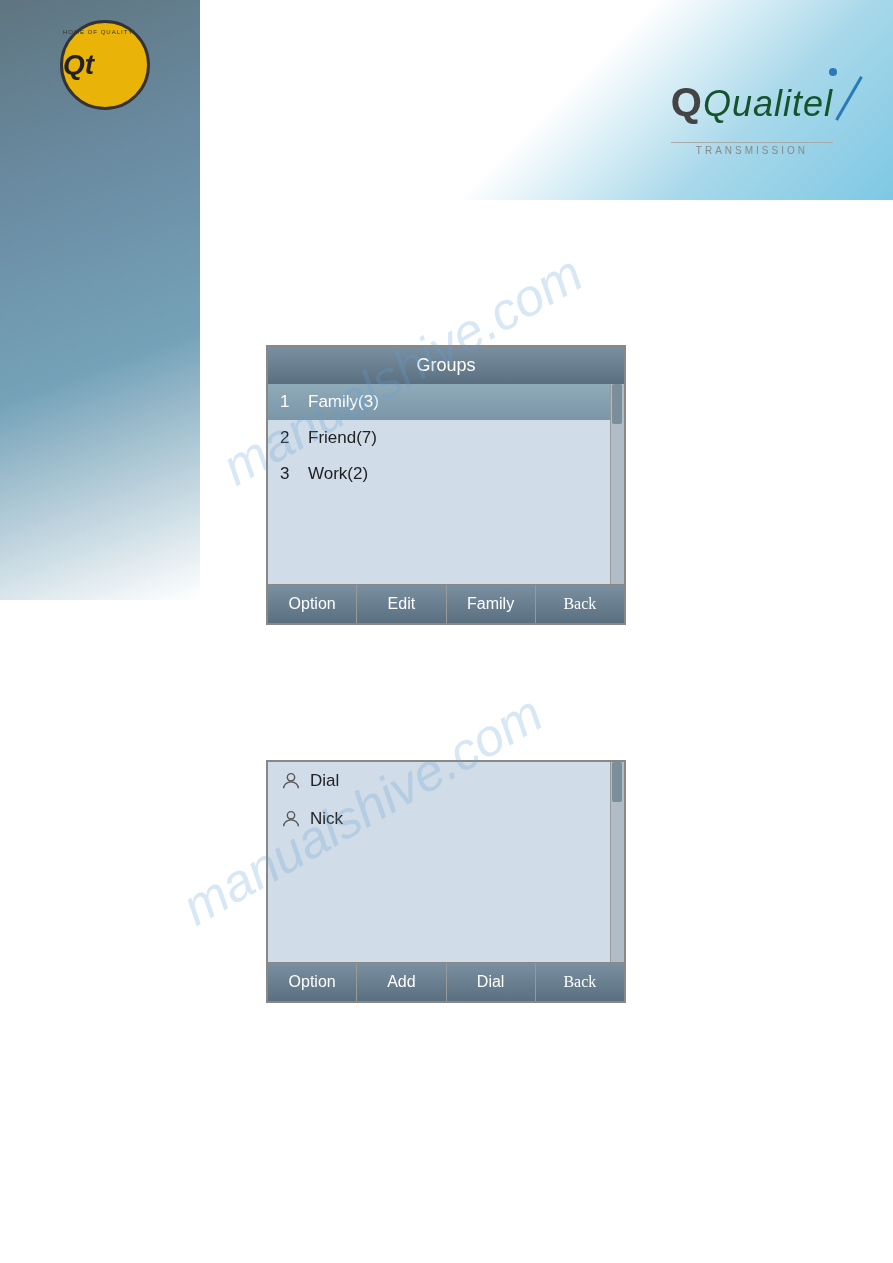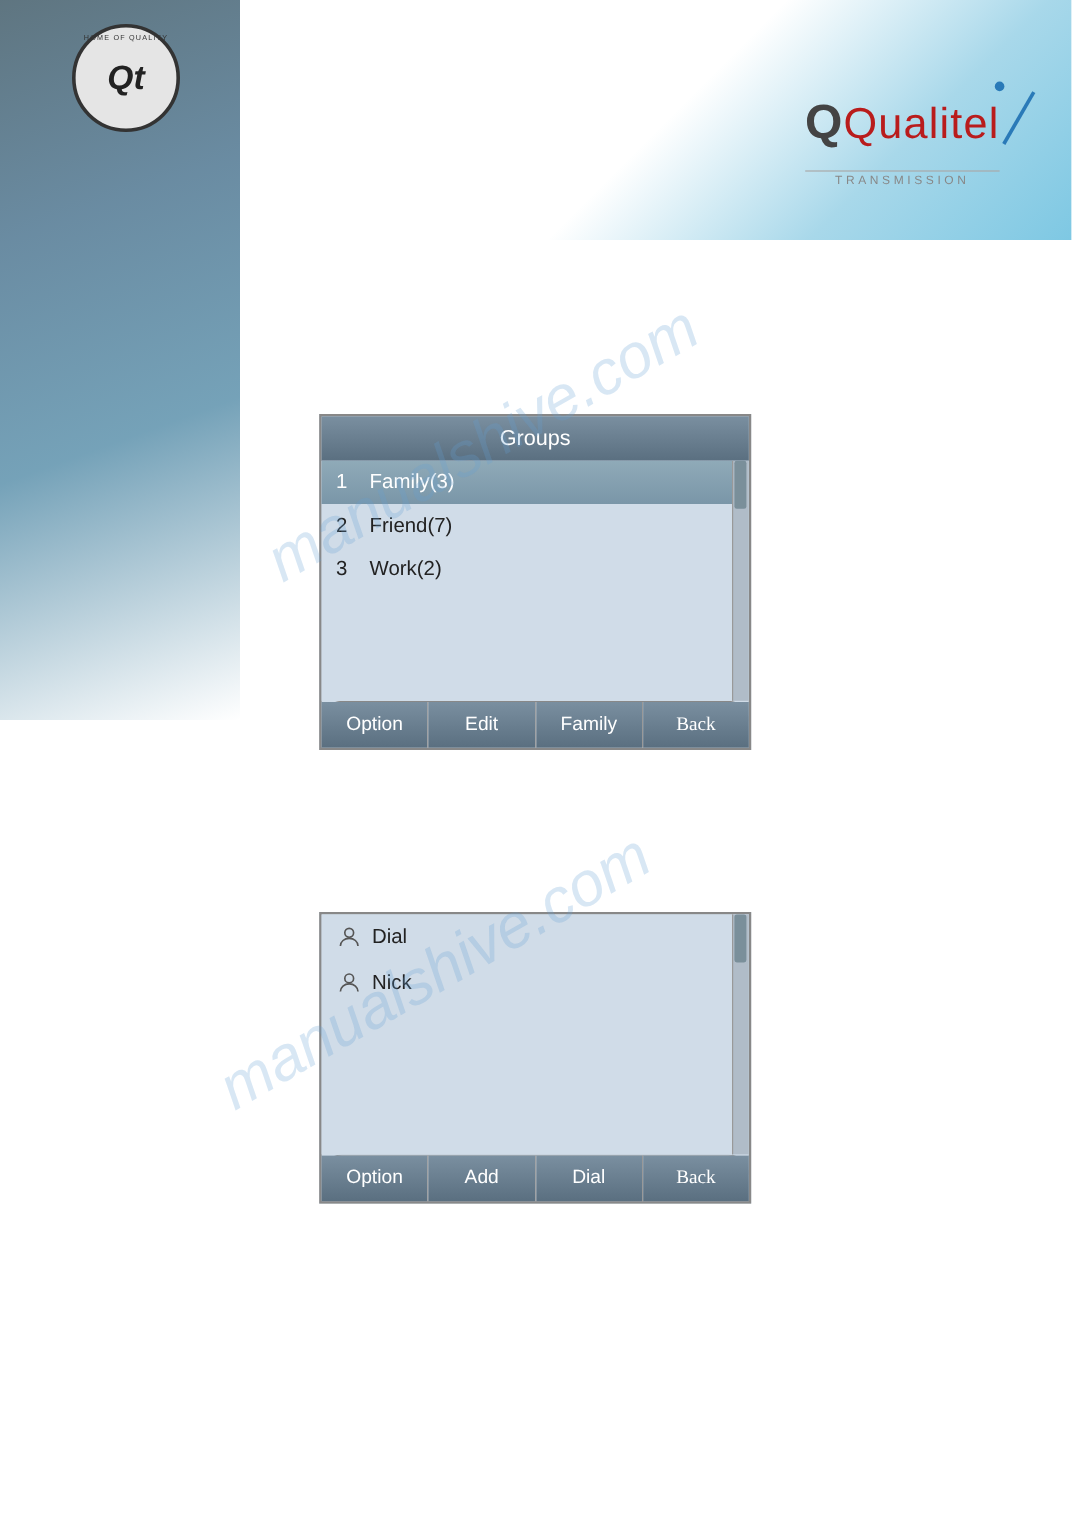--- a/index.html
+++ b/index.html
@@ -50,22 +50,21 @@
       z-index: 2;
     }
 
     .qt-logo-circle {
       width: 90px;
       height: 90px;
       border-radius: 50%;
       border: 3px solid #333;
       display: flex;
       align-items: center;
-      justify-content: center;
-      background: #e5e5e5;
+      background: #eab308;
       position: relative;
     }
 
     .qt-text {
       font-size: 28px;
       font-weight: bold;
       color: #222;
       font-style: italic;
     }
 
@@ -234,21 +233,20 @@
     }
 
     .list-content {
       margin-right: 14px;
     }
 
     
     .screen-buttons {
       display: flex;
       border-top: 1px solid #888;
-      border-radius: 17px;
     }
 
     .screen-btn {
       flex: 1;
       padding: 10px 0;
       text-align: center;
       background: linear-gradient(180deg, #7a8fa0 0%, #5a6f80 100%);
       color: #ffffff;
       font-size: 16px;
       border-right: 1px solid #999;
@@ -286,21 +284,21 @@
       <span class="qt-arc" style="font-size:6px; letter-spacing:1px; top:6px;">HOME OF QUALITY</span>
       <span class="qt-text">Qt</span>
     </div>
   </div>
 
   <div class="qualitel-logo">
     <div style="position:relative; display:inline-block;">
       <div class="qualitel-line"></div>
       <div class="qualitel-dot"></div>
       <span class="qualitel-text">
-        <span class="Q" style="font-size:40px; color:#444; font-weight:bold;">Q</span><span style="font-size:36px; color:#b91c1c; font-weight:300;">Qualitel</span>
+        <span class="Q" style="font-size:40px; color:#444; font-weight:bold;">Q</span><span style="font-size:36px; color:#14532d; font-weight:300;font-style:italic;">Qualitel</span>
       </span>
     </div>
     <div class="qualitel-transmission">TRANSMISSION</div>
   </div>
 </div>
 
 <div class="watermark">manualshive.com</div>
 <div class="watermark2">manualshive.com</div>
 
 <div class="screen-container groups">

